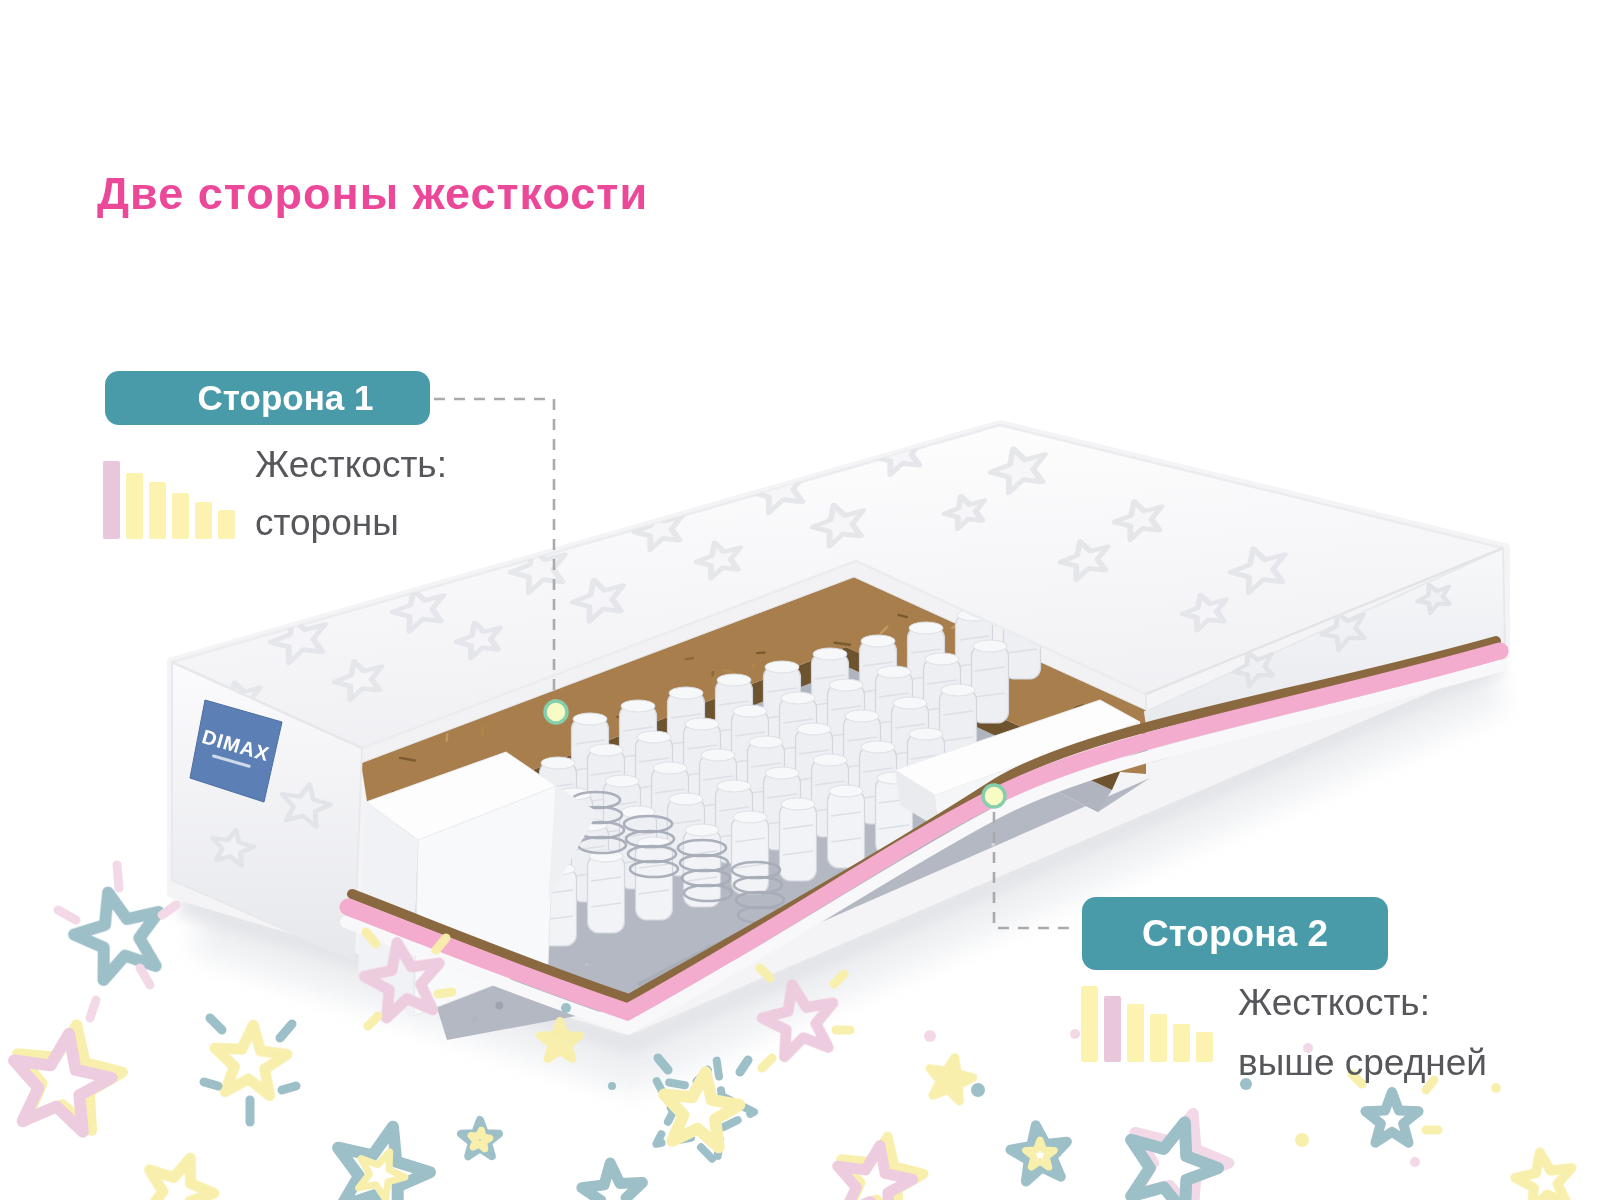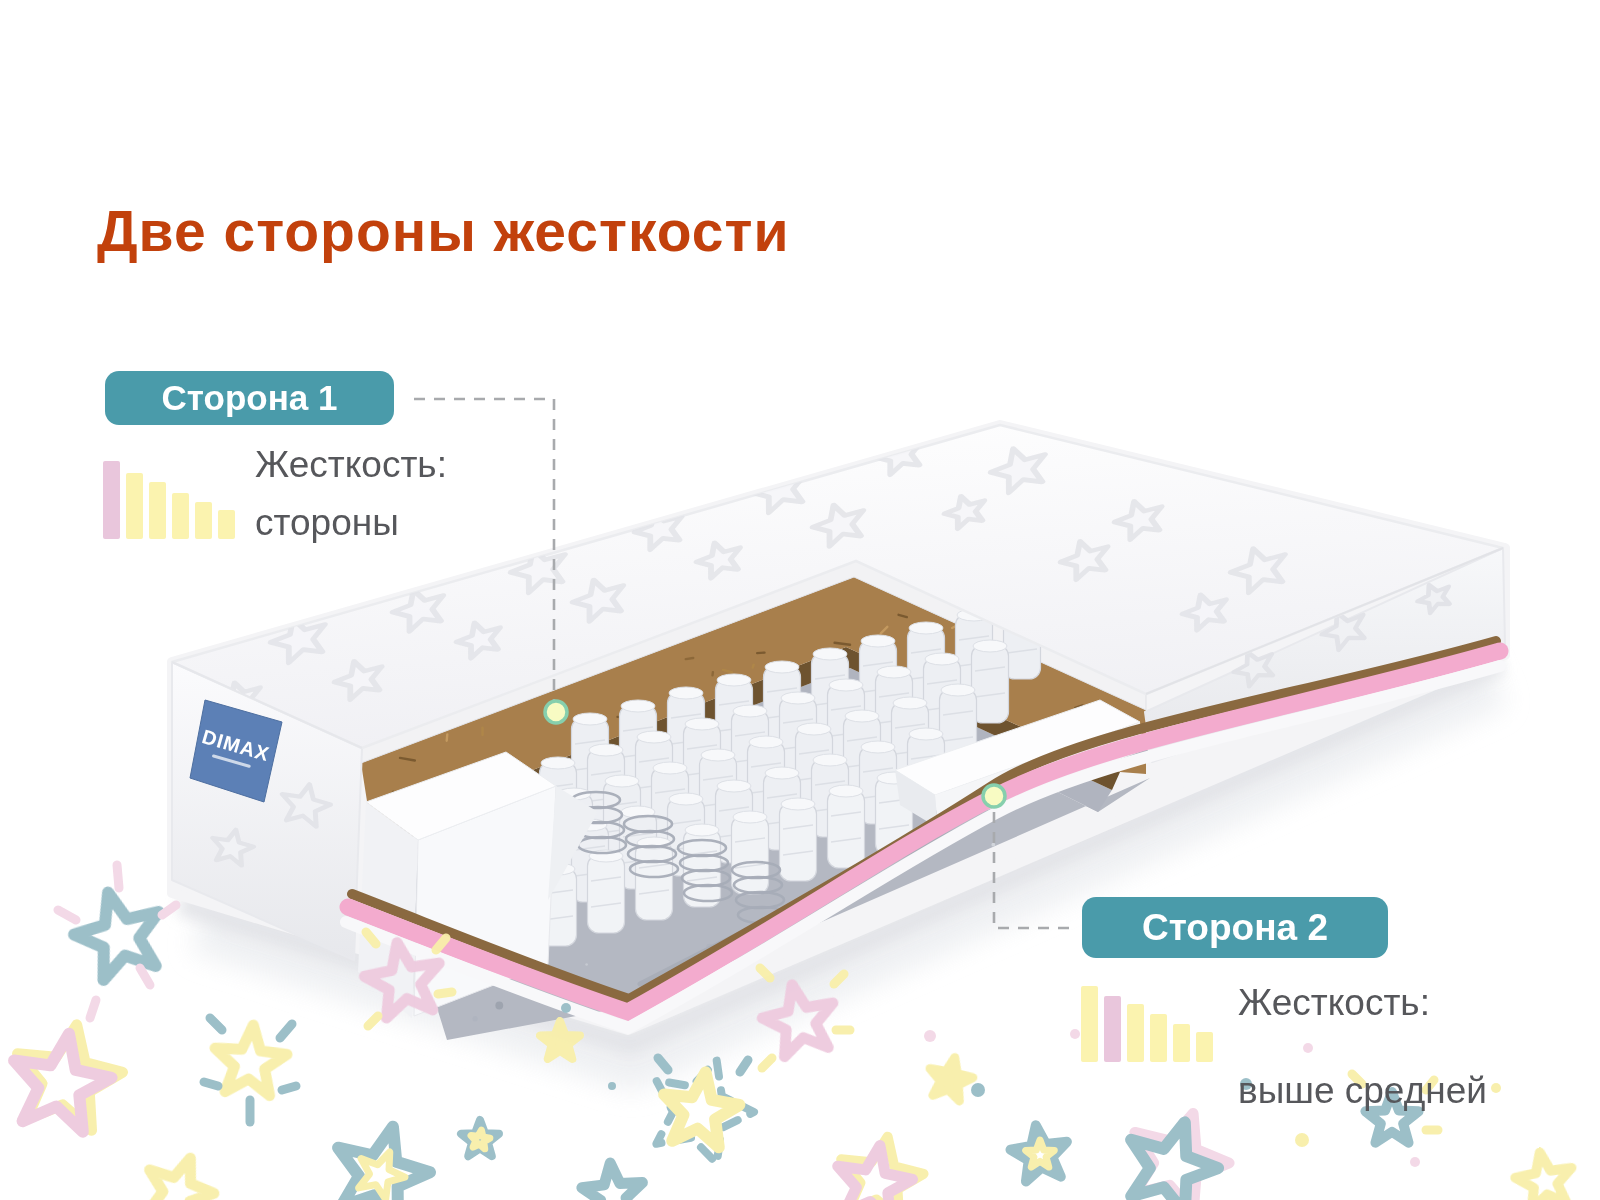--- a/index.html
+++ b/index.html
@@ -1,24 +1,24 @@
 <!DOCTYPE html>
 <html><head>
 <meta charset="utf-8">
 <style>
   html,body{margin:0;padding:0;background:#fff;}
   .stage{position:relative;width:1600px;height:1200px;overflow:hidden;background:#ffffff;
          font-family:"Liberation Sans","DejaVu Sans",sans-serif;}
   #scene{position:absolute;left:0;top:0;}
-  .page-title{position:absolute;left:97px;top:198px;font-size:57px;font-weight:700;
-              color:#c2410c;letter-spacing:1px;white-space:nowrap;}
+  .page-title{position:absolute;left:97px;top:168px;font-size:45px;font-weight:700;
+              color:#ec4899;letter-spacing:1px;white-space:nowrap;}
   .badge{position:absolute;background:#4A9BAA;color:#fff;font-weight:700;display:flex;
          align-items:center;justify-content:center;border-radius:14px;white-space:nowrap;}
-  .badge.s1{left:105px;top:371px;width:289px;height:54px;font-size:35px;}
-  .badge.s2{left:1082px;top:897px;width:306px;height:61px;font-size:37px;}
+  .badge.s1{left:105px;top:371px;width:289px;height:54px;font-size:35px;padding-left:36px;}
+  .badge.s2{left:1082px;top:897px;width:306px;height:73px;font-size:37px;}
   .firm{position:absolute;color:#56575B;font-weight:400;font-size:37px;line-height:1;white-space:nowrap;}
   .scale{position:absolute;display:flex;align-items:flex-end;gap:6px;}
   .scale .bar{width:17px;border-radius:2px;flex:0 0 auto;}
 </style>
 </head>
 <body>
 
 <div class="stage">
   <svg id="scene" width="1600" height="1200" viewBox="0 0 1600 1200">
       <defs>
@@ -696,14 +696,14 @@
       <div class="bar" style="height: 66px; background: rgb(233, 198, 220);"></div>
       <div class="bar" style="height: 58px; background: rgb(251, 243, 175);"></div>
       <div class="bar" style="height: 48px; background: rgb(251, 243, 175);"></div>
       <div class="bar" style="height: 38px; background: rgb(251, 243, 175);"></div>
       <div class="bar" style="height: 30px; background: rgb(251, 243, 175);"></div>
     </div>
 
   <div class="firm" style="left:255px;top:446px">Жесткость:</div>
   <div class="firm" style="left:255px;top:504px">стороны</div>
   <div class="firm" style="left:1238px;top:984px">Жесткость:</div>
-  <div class="firm" style="left:1238px;top:1072px">выше средней</div>
+  <div class="firm" style="left:1238px;top:1044px">выше средней</div>
 </div>
 
 </body></html>

